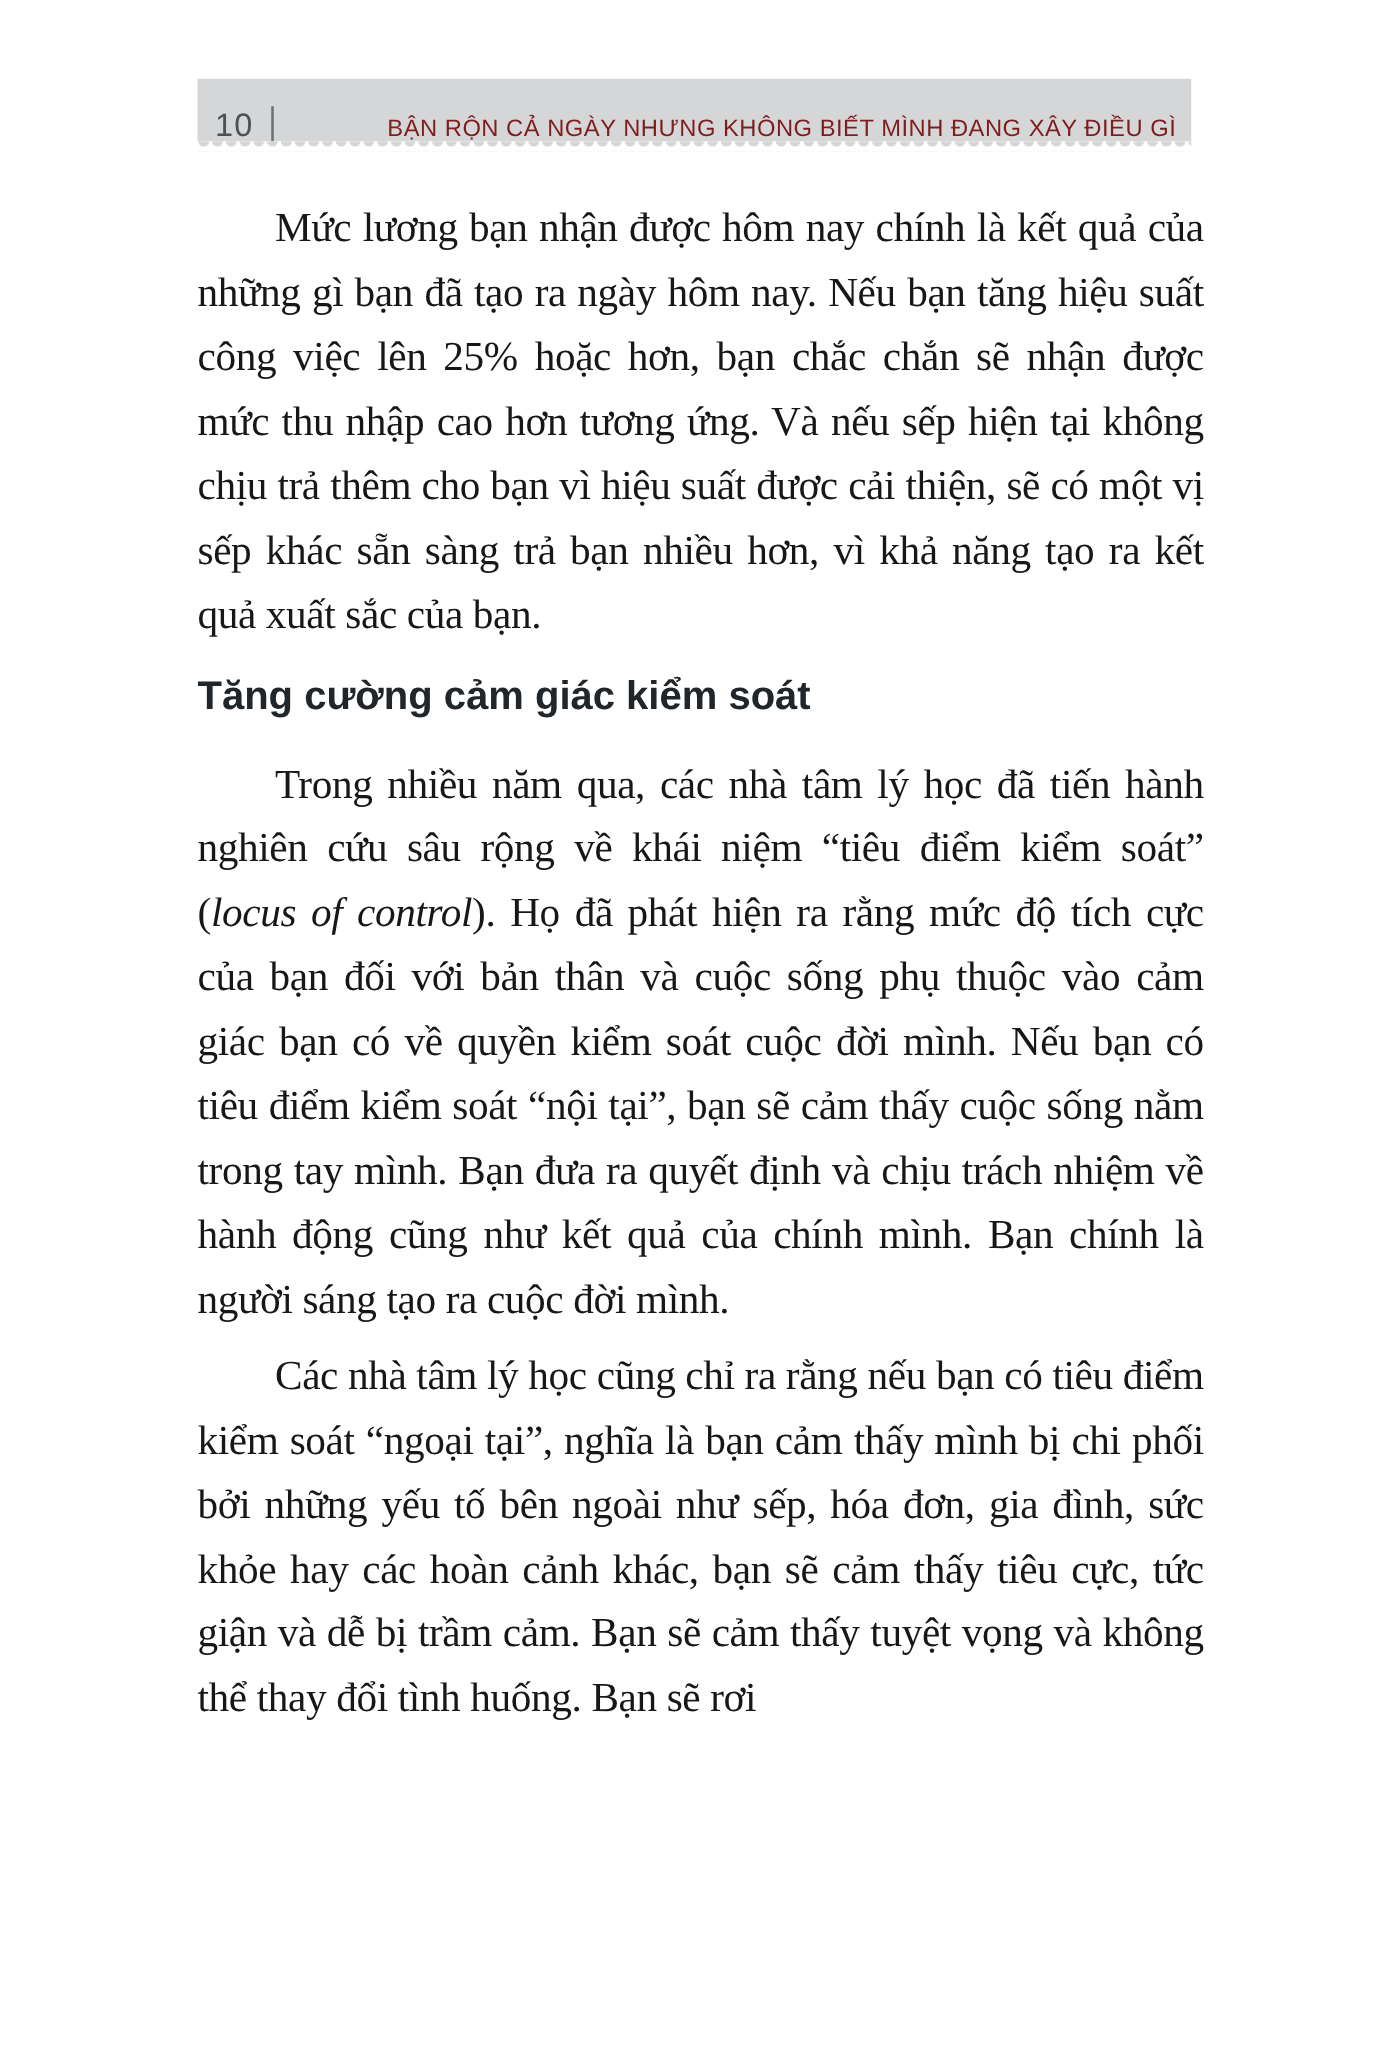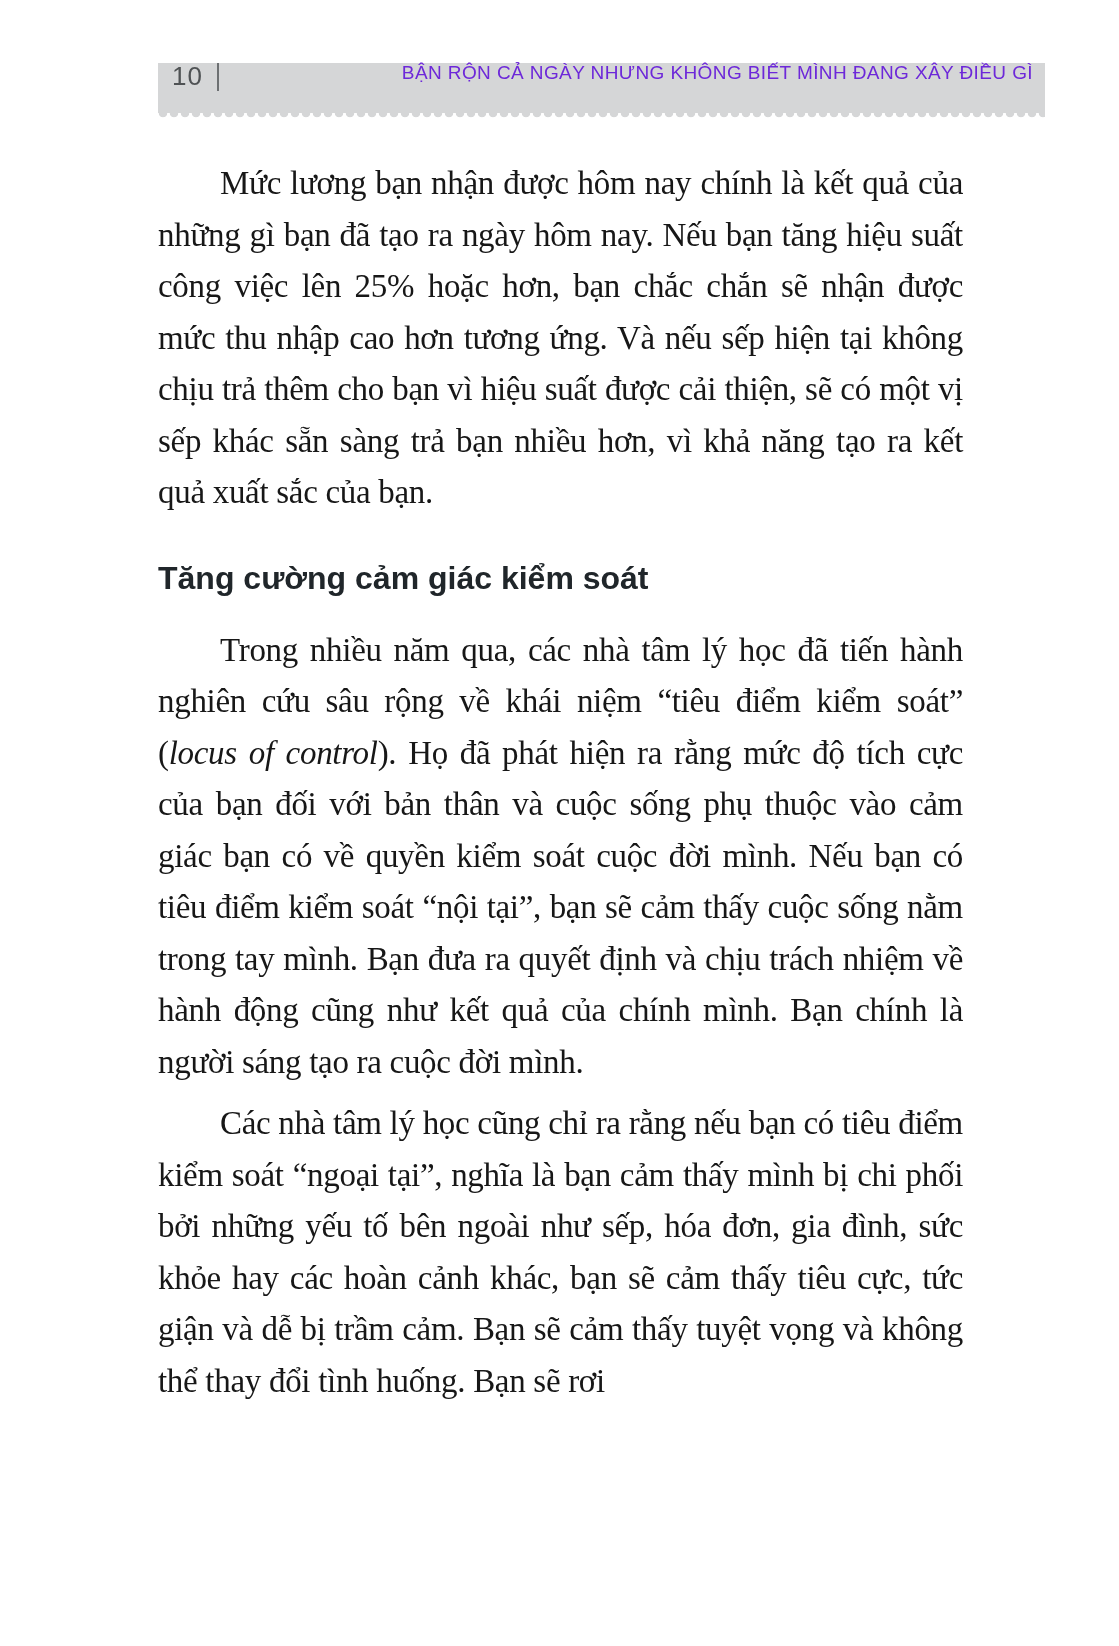--- a/index.html
+++ b/index.html
@@ -13,46 +13,46 @@
     height: 1646px;
     background: #ffffff;
     overflow: hidden;
     font-family: "Liberation Serif", serif;
   }
   
   .header-bar {
     position: absolute;
     top: 63px;
     left: 158px;
-    width: 887px;
+    width: 795px;
     height: 50px;
     background: #d5d6d7;
     display: flex;
-    align-items: flex-start;
+    align-items: flex-end;
     box-sizing: border-box;
     padding: 0 12px 0 14px;
     font-family: "Liberation Sans", sans-serif;
   }
   .page-number {
     font-size: 26px;
     color: #4f5254;
     letter-spacing: 1px;
     line-height: 1;
   }
   .page-number-separator {
     width: 2px;
     height: 28px;
     background: #6d7072;
     margin-left: 14px;
     margin-right: 14px;
   }
   .running-title {
     margin-left: auto;
     font-size: 19px;
-    color: #6d28d9;
+    color: #7f1d1d;
     letter-spacing: 0.4px;
     white-space: nowrap;
     line-height: 1;
   }
   .header-perforated-edge {
     position: absolute;
     left: 0;
     right: 0;
     top: 100%;
     height: 8px;
@@ -76,21 +76,21 @@
     letter-spacing: -0.3px;
   }
   .content p.indent {
     text-indent: 62px;
   }
   .section-heading {
     font-family: "Liberation Sans", sans-serif;
     font-weight: bold;
     font-size: 32px;
     color: #20262a;
-    margin: 40px 0 28px 0;
+    margin: 18px 0 28px 0;
     letter-spacing: 0;
     line-height: 1.2;
   }
   .italic {
     font-style: italic;
   }
 </style>
 </head>
 <body>
 

